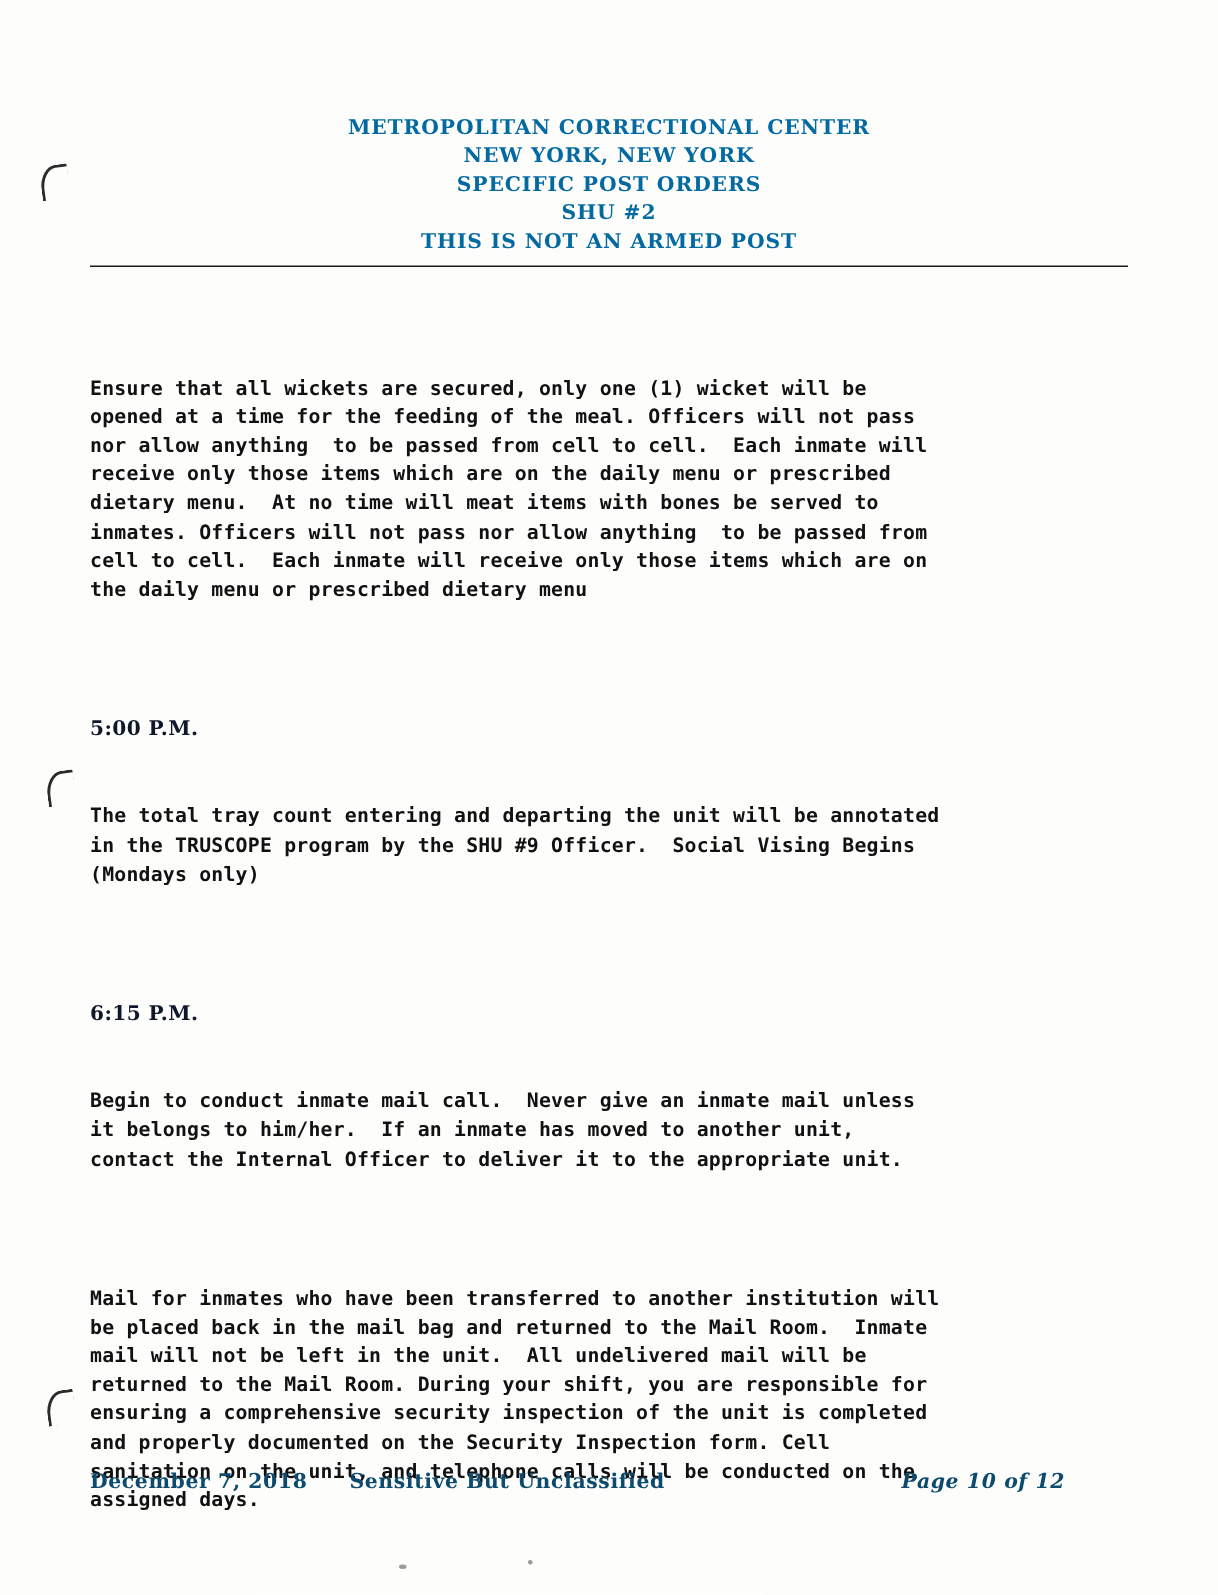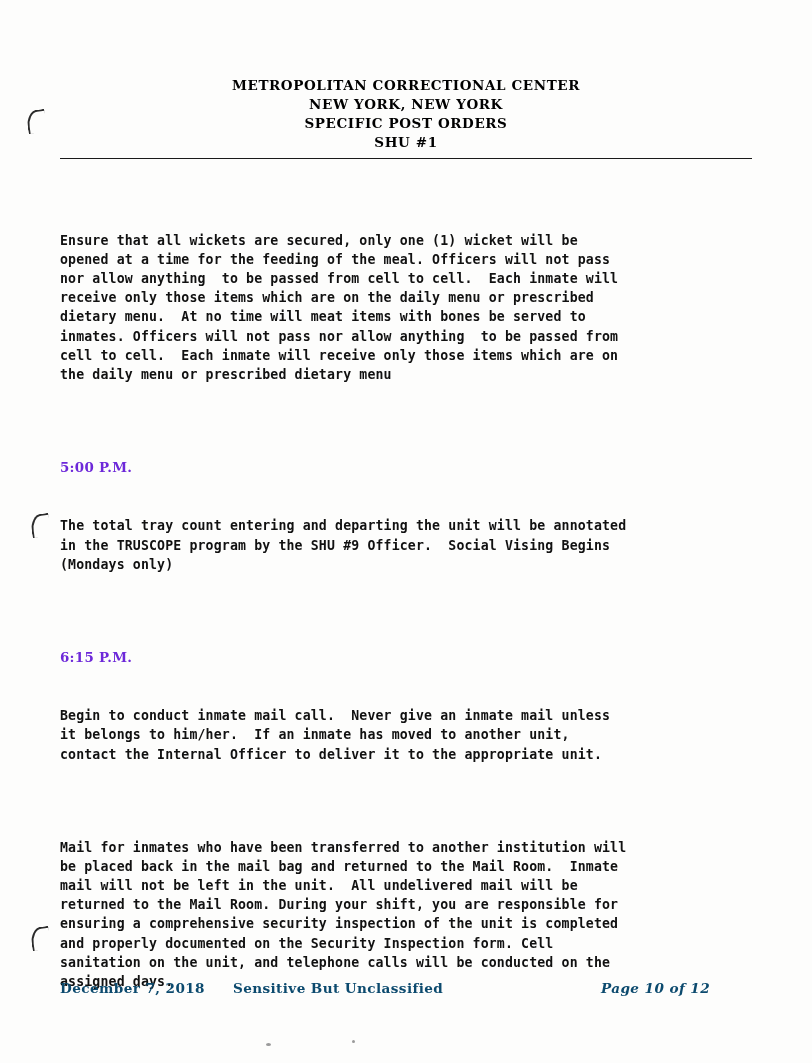--- a/index.html
+++ b/index.html
@@ -29,21 +29,21 @@
     width: 692px;
   }
   
   .doc-header {
     text-align: center;
     font-family: "DejaVu Serif", serif;
     font-weight: bold;
     font-size: 13.5px;
     letter-spacing: 0.6px;
     line-height: 19px;
-    color: #000000;
+    color: #0369a1;
   }
   .doc-header div {
     white-space: nowrap;
   }
   .rule {
     border: none;
     border-top: 1.6px solid #1a1a1a;
     margin: 6px 0 14px 0;
     width: 100%;
   }
@@ -59,21 +59,21 @@
   .para {
     margin: 0 0 16px 0;
     font-weight: bold;
   }
   .time-head {
     font-family: "DejaVu Serif", serif;
     font-weight: bold;
     font-size: 13.4px;
     letter-spacing: 0.3px;
     margin: 0 0 1px 0;
-    color: #6d28d9;
+    color: #0f172a;
   }
   
   .doc-footer {
     position: absolute;
     left: 60px;
     top: 980px;
     width: 692px;
     font-family: "DejaVu Serif", serif;
     font-weight: bold;
     font-size: 13.6px;
@@ -130,21 +130,22 @@
 
   <div class="speck" style="left:266px; top:1043px; width:5px; height:3px;"></div>
   <div class="speck" style="left:352px; top:1040px; width:3px; height:3px;"></div>
 
   <div class="sheet">
 
     <div class="doc-header">
       <div>METROPOLITAN CORRECTIONAL CENTER</div>
       <div>NEW YORK, NEW YORK</div>
       <div>SPECIFIC POST ORDERS</div>
-      <div>SHU #1</div>
+      <div>SHU #2</div>
+      <div>THIS IS NOT AN ARMED POST</div>
     </div>
 
     <hr class="rule">
 
     <div class="body-text">
 
       <p class="para">Ensure that all wickets are secured, only one (1) wicket will be
 opened at a time for the feeding of the meal. Officers will not pass
 nor allow anything  to be passed from cell to cell.  Each inmate will
 receive only those items which are on the daily menu or prescribed

